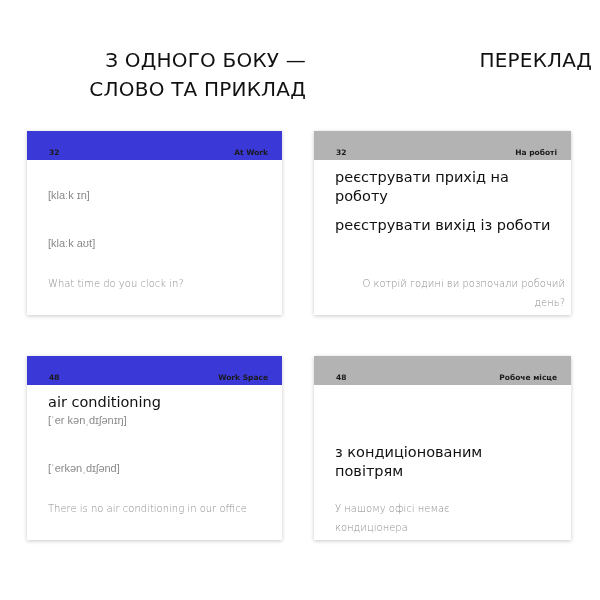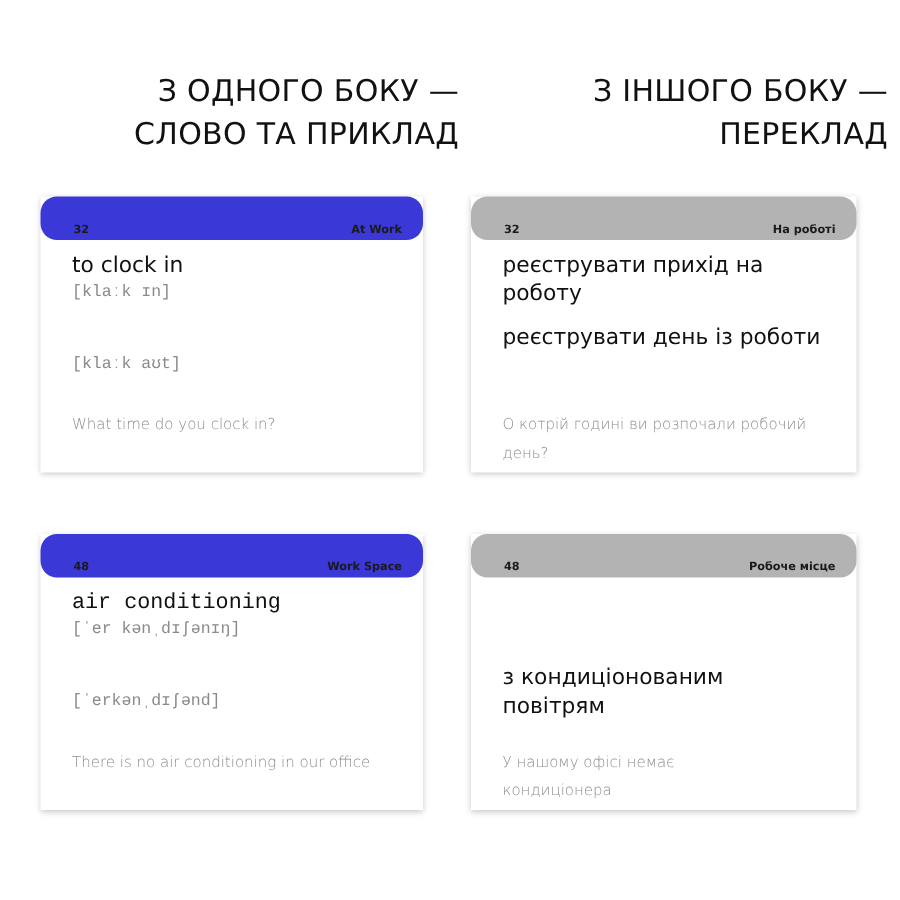--- a/index.html
+++ b/index.html
@@ -12,83 +12,81 @@
     font-family: "DejaVu Sans", sans-serif; font-size: 20px; line-height: 29px;
     color: #111; letter-spacing: 0.2px;
   }
   .col-title span { display: block; }
   .card {
     position: absolute; background: #fff; box-sizing: border-box;
     box-shadow: 0 1px 4px rgba(0,0,0,0.22);
   }
   .card-header {
     position: relative; height: 29px; box-sizing: border-box;
-    font-family: "DejaVu Sans", sans-serif; font-size: 7.5px; font-weight: bold; color: #1a1a1a; border-radius: 11px;
+    font-family: "DejaVu Sans", sans-serif; font-size: 7.5px; font-weight: bold; color: #1a1a1a;
   }
   .card-header .num { position: absolute; left: 22px; bottom: 3px; }
   .card-header .topic { position: absolute; right: 14px; bottom: 3px; }
   .card-body { position: absolute; left: 21px; right: 12px; top: 29px; bottom: 0; }
   .term {
     position: absolute; left: 0; right: 0;
     font-family: "DejaVu Sans", sans-serif; font-size: 14.5px; color: #111; line-height: 19px;
   }
   .pron {
     position: absolute; left: 0;
-    font-family: Liberation Mono, monospace; font-size: 11px; color: #8a8a8a; text-align: right;
+    font-family: Liberation Sans, sans-serif; font-size: 11px; color: #8a8a8a; text-align: right;
   }
   .example {
     position: absolute; left: 0; right: 0;
     font-family: "DejaVu Sans", sans-serif; font-size: 10px; color: #8e8e8e; line-height: 19px;
     font-weight: 300;
   }
 </style>
 </head>
 <body>
 
 <div class="col-title" style="left:6px;">
   <span>З ОДНОГО БОКУ —</span>
   <span>СЛОВО ТА ПРИКЛАД</span>
 </div>
 <div class="col-title" style="left:292px;">
-  <span>З ІНШОГО БОКУ —</span>
   <span>ПЕРЕКЛАД</span>
 </div>
 
 <div class="card" style="left:27px; top:131px; width:255px; height:184px;">
   <div class="card-header" style="background:#3a38d6;">
     <span class="num">32</span>
     <span class="topic">At Work</span>
   </div>
   <div class="card-body">
-    <div class="term" style="top:8px;">to clock in</div>
     <div class="pron" style="top:29px;">[klaːk ɪn]</div>
     <div class="pron" style="top:77px;">[klaːk aʊt]</div>
     <div class="example" style="top:114px;">What time do you clock in?</div>
   </div>
 </div>
 
 <div class="card" style="left:314px; top:131px; width:257px; height:184px;">
   <div class="card-header" style="background:#b3b3b3;">
     <span class="num">32</span>
     <span class="topic">На роботі</span>
   </div>
   <div class="card-body">
     <div class="term" style="top:8px; width:210px;">реєструвати прихід на роботу</div>
-    <div class="term" style="top:56px;">реєструвати день із роботи</div>
-    <div class="example" style="top:114px; width:230px;">О котрій годині ви розпочали робочий день?</div>
+    <div class="term" style="top:56px;">реєструвати вихід із роботи</div>
+    <div class="example" style="top:114px; width:230px;text-align:right;">О котрій годині ви розпочали робочий день?</div>
   </div>
 </div>
 
 <div class="card" style="left:27px; top:356px; width:255px; height:184px;">
   <div class="card-header" style="background:#3a38d6;">
     <span class="num">48</span>
     <span class="topic">Work Space</span>
   </div>
   <div class="card-body">
-    <div class="term" style="top:8px;font-family:Liberation Mono, monospace;">air conditioning</div>
+    <div class="term" style="top:8px;">air conditioning</div>
     <div class="pron" style="top:29px;">[ˈer kənˌdɪʃənɪŋ]</div>
     <div class="pron" style="top:77px;">[ˈerkənˌdɪʃənd]</div>
     <div class="example" style="top:114px; width:220px;">There is no air conditioning in our office</div>
   </div>
 </div>
 
 <div class="card" style="left:314px; top:356px; width:257px; height:184px;">
   <div class="card-header" style="background:#b3b3b3;">
     <span class="num">48</span>
     <span class="topic">Робоче місце</span>

